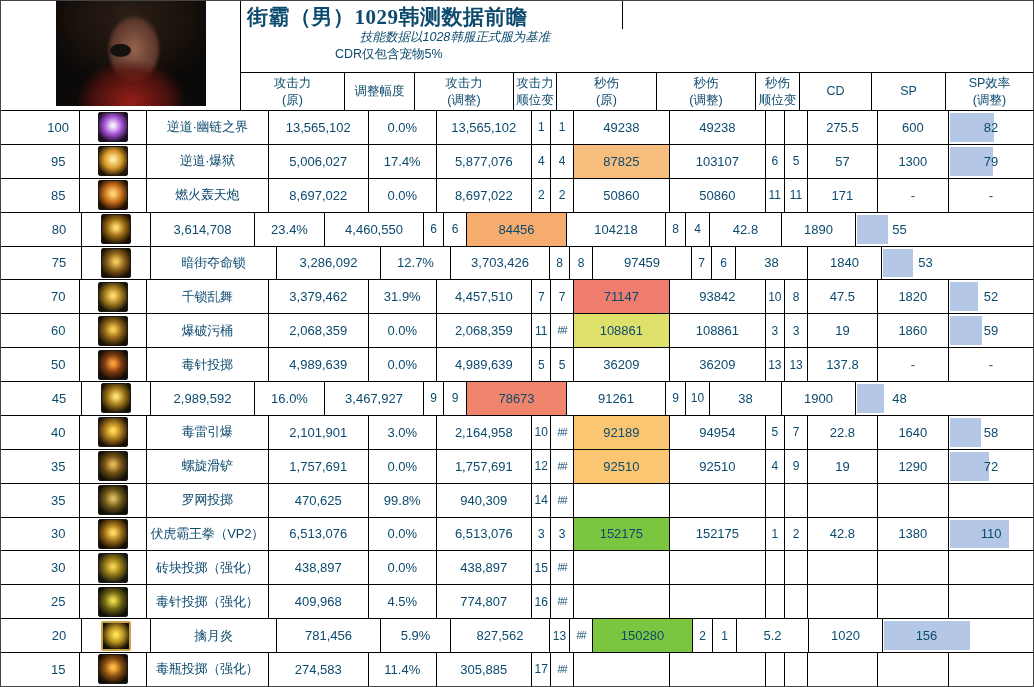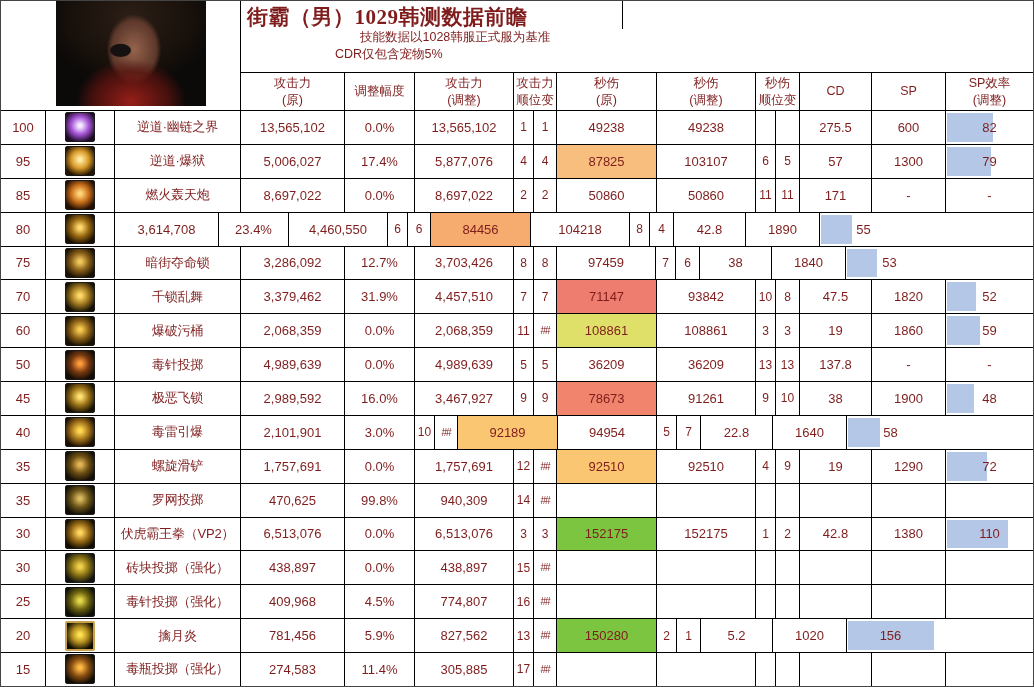--- a/index.html
+++ b/index.html
@@ -1,51 +1,51 @@
 <!DOCTYPE html>
 <html><head>
 <meta charset="utf-8">
 <style>
   html,body{margin:0;padding:0;background:#fff;}
   .sheet{
     position:relative;width:1034px;height:687px;box-sizing:border-box;
-    background:#fff;border:1px solid #444;color:#7f1d1d;
+    background:#fff;border:1px solid #444;color:#0c4a6e;
     font-family:"Liberation Sans","DejaVu Sans",sans-serif;
     overflow:hidden;
   }
   
   .portrait{
     position:absolute;left:55px;top:0;width:150px;height:105px;z-index:3;
     background:
       radial-gradient(70px 55px at 50% 96%, rgba(158,32,26,.95), rgba(88,18,14,.75) 55%, rgba(30,8,6,0) 78%),
       radial-gradient(16px 10px at 43% 47%, #141110 0 60%, rgba(0,0,0,0) 70%),
       radial-gradient(36px 46px at 52% 46%, #95634c, #5d382b 62%, rgba(20,12,8,0) 76%),
       radial-gradient(95px 75px at 50% 16%, #2c1f16, #160f0a 68%, rgba(10,8,6,0) 88%),
       #0c0a09;
   }
   .title-region{position:absolute;left:239px;top:0;width:794px;height:71px;border-left:1px solid #000;box-sizing:border-box;}
   .page-title{position:absolute;left:6px;top:2px;font:bold 21px "Liberation Serif","DejaVu Serif",serif;letter-spacing:.5px;white-space:nowrap;}
   .title-div{position:absolute;left:381px;top:0;height:28px;border-left:1px solid #000;}
   .note{position:absolute;font-size:12.5px;white-space:nowrap;}
-  .note1{left:119px;top:28px;}
+  .note1{left:119px;top:28px;font-style:italic;}
   .note2{left:94px;top:45px;}
   
   .headrow{position:absolute;left:0;top:71px;width:100%;height:39px;display:flex;border-bottom:1px solid #000;box-sizing:border-box;}
   .spacer{width:239px;}
   .hcell{
     box-sizing:border-box;border-left:1px solid #000;border-top:1px solid #000;
     display:flex;flex-direction:column;align-items:center;justify-content:center;
     font-size:12.5px;line-height:1.3;text-align:center;
   }
   .w-atk{width:104px}.w-pct{width:70px}.w-adj{width:99px}.w-rk{width:43px}
   .w-do{width:100px}.w-da{width:99px}.w-drk{width:44px}
   .w-cd{width:72px}.w-sp{width:74px}.w-eff{width:88px}
   
   .tbody{position:absolute;left:0;top:110px;width:100%;bottom:0;display:flex;flex-direction:column;}
-  .row{flex:1;display:flex;border-bottom:1px solid #000;box-sizing:border-box;min-height:0;}
+  .row{flex:1;display:flex;border-bottom:1px solid #000;box-sizing:border-box;min-height:0;padding-left:36px;}
   .row:last-child{border-bottom:none;}
   .cell{
     box-sizing:border-box;border-left:1px solid #000;
     display:flex;align-items:center;justify-content:center;
     font-size:13px;overflow:hidden;white-space:nowrap;
   }
   .c-level{width:44px;border-left:none;}
   .c-icon{width:69px;}
   .c-name{width:126px;font-size:13px;letter-spacing:-.2px;}
   .c-atk{width:104px;}
@@ -292,21 +292,20 @@
         <div class="cell c-sp">-</div>
         <div class="cell c-eff">
           <span class="eff-text">-</span>
         </div>
       </div>
       <div class="row">
         <div class="cell c-level">45</div>
         <div class="cell c-icon">
           <div class="icon" style="background: radial-gradient(circle at 50% 45%, rgb(255, 224, 112) 8%, rgb(156, 116, 24) 42%, rgb(24, 16, 3) 80%);"></div>
         </div>
-        <div class="cell c-name">极恶飞锁</div>
         <div class="cell c-atk">2,989,592</div>
         <div class="cell c-pct">16.0%</div>
         <div class="cell c-adj">3,467,927</div>
         <div class="cell c-r1 rank">9</div>
         <div class="cell c-r2 rank">9</div>
         <div class="cell c-do" style="background: rgb(240, 132, 108);">78673</div>
         <div class="cell c-da">91261</div>
         <div class="cell c-d1 rank">9</div>
         <div class="cell c-d2 rank">10</div>
         <div class="cell c-cd">38</div>
@@ -317,20 +316,21 @@
         </div>
       </div>
       <div class="row">
         <div class="cell c-level">40</div>
         <div class="cell c-icon">
           <div class="icon" style="background: radial-gradient(circle at 50% 45%, rgb(255, 216, 78) 8%, rgb(165, 116, 28) 42%, rgb(27, 15, 3) 80%);"></div>
         </div>
         <div class="cell c-name">毒雷引爆</div>
         <div class="cell c-atk">2,101,901</div>
         <div class="cell c-pct">3.0%</div>
+        <div class="cell c-adj">2,164,958</div>
         <div class="cell c-r1 rank">10</div>
         <div class="cell c-r2 rank hash">##</div>
         <div class="cell c-do" style="background: rgb(250, 198, 113);">92189</div>
         <div class="cell c-da">94954</div>
         <div class="cell c-d1 rank">5</div>
         <div class="cell c-d2 rank">7</div>
         <div class="cell c-cd">22.8</div>
         <div class="cell c-sp">1640</div>
         <div class="cell c-eff">
           <div class="bar" style="background: rgb(180, 199, 231); width: 37.1795%;"></div>

